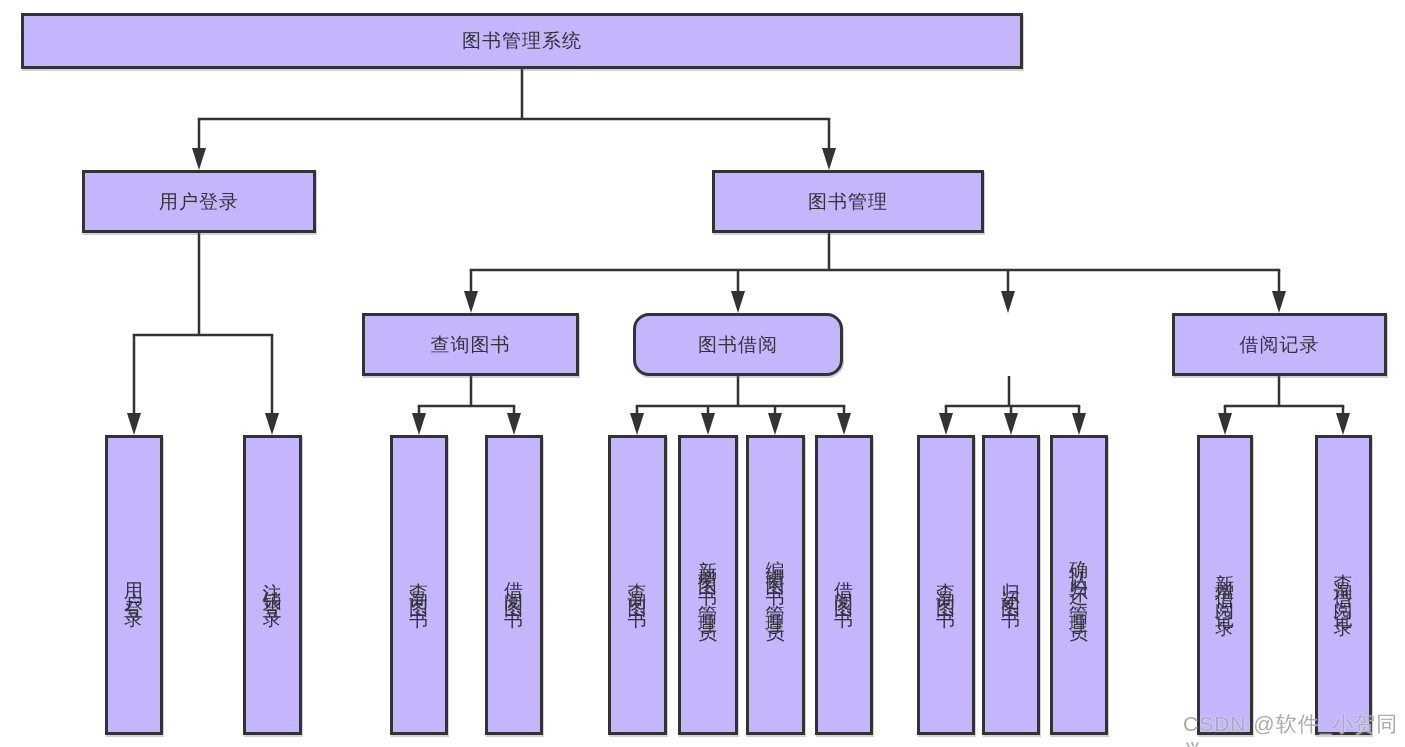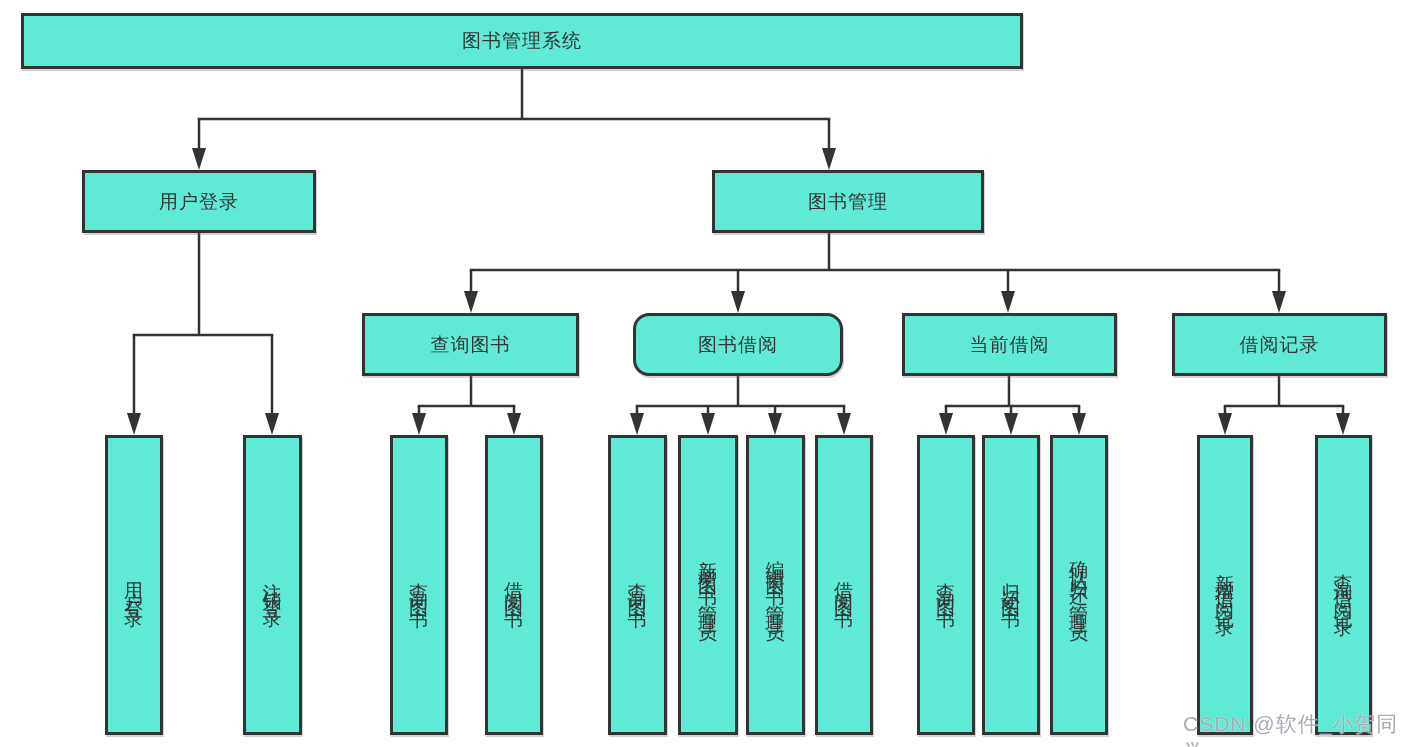--- a/index.html
+++ b/index.html
@@ -19,21 +19,21 @@
   }
   .lines {
     position: absolute;
     left: 0; top: 0;
     width: 1405px; height: 747px;
     z-index: 0;
   }
   .box {
     position: absolute;
     box-sizing: border-box;
-    background: #5eead4;
+    background: #c4b5fd;
     border: 3px solid #333333;
     color: #333333;
     display: flex;
     align-items: center;
     justify-content: center;
     z-index: 1;
     box-shadow: 1px 2px 0 rgba(110,110,120,0.30);
   }
   .hbox { font-size: 19px; letter-spacing: 1px; }
   .vbox span {
@@ -146,23 +146,20 @@
   <div class="box hbox" style="left:712px; top:170px; width:272px; height:63px;font-family:Liberation Mono, monospace;">
     <span>图书管理</span>
   </div>
 
   <div class="box hbox" style="left:362px; top:313px; width:217px; height:63px;">
     <span>查询图书</span>
   </div>
   <div class="box hbox" style="left:633px; top:313px; width:210px; height:63px;border-radius:16px;">
     <span>图书借阅</span>
   </div>
-  <div class="box hbox" style="left:902px; top:313px; width:215px; height:63px;">
-    <span>当前借阅</span>
-  </div>
   <div class="box hbox" style="left:1172px; top:313px; width:215px; height:63px;justify-content:center;">
     <span>借阅记录</span>
   </div>
 
   <div class="box vbox" style="left:105px; top:435px; width:58px; height:300px;">
     <span>用户登录</span>
   </div>
   <div class="box vbox" style="left:243px; top:435px; width:59px; height:300px;">
     <span>注销登录</span>
   </div>

